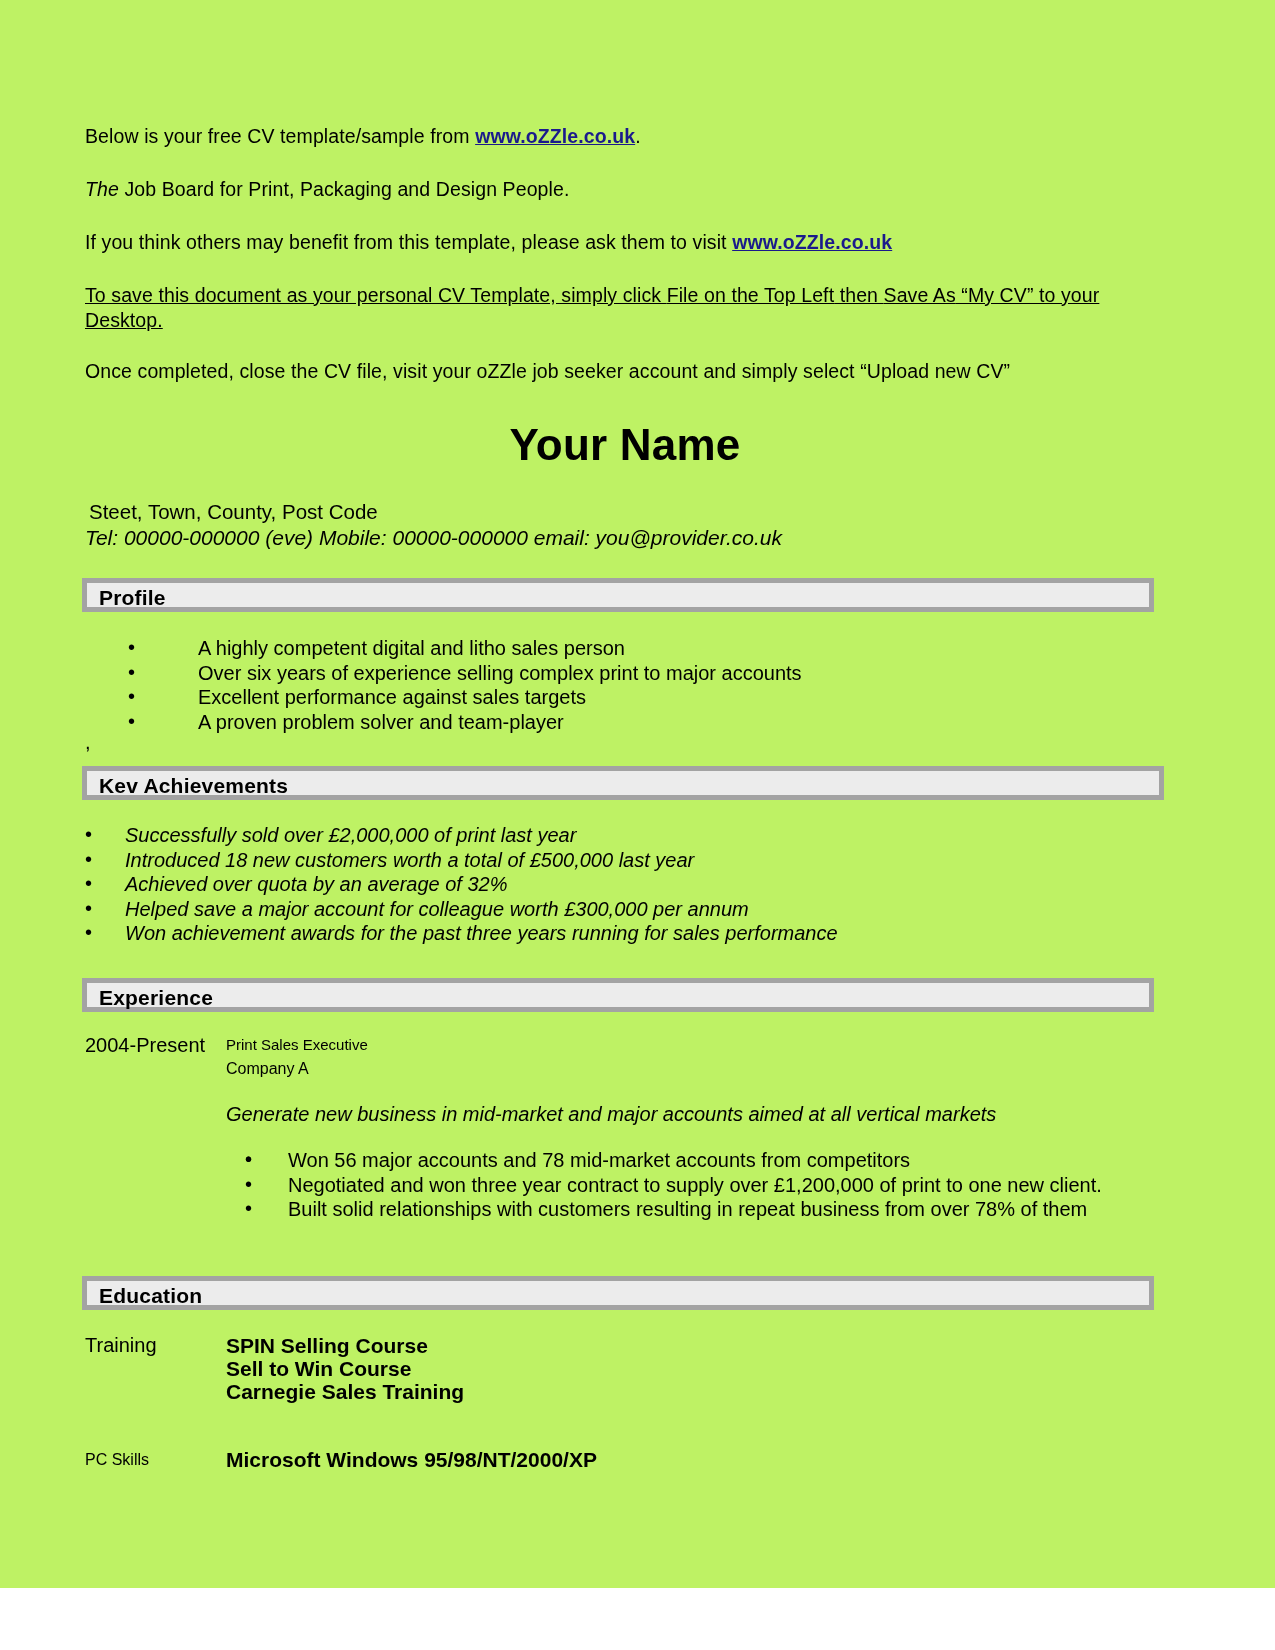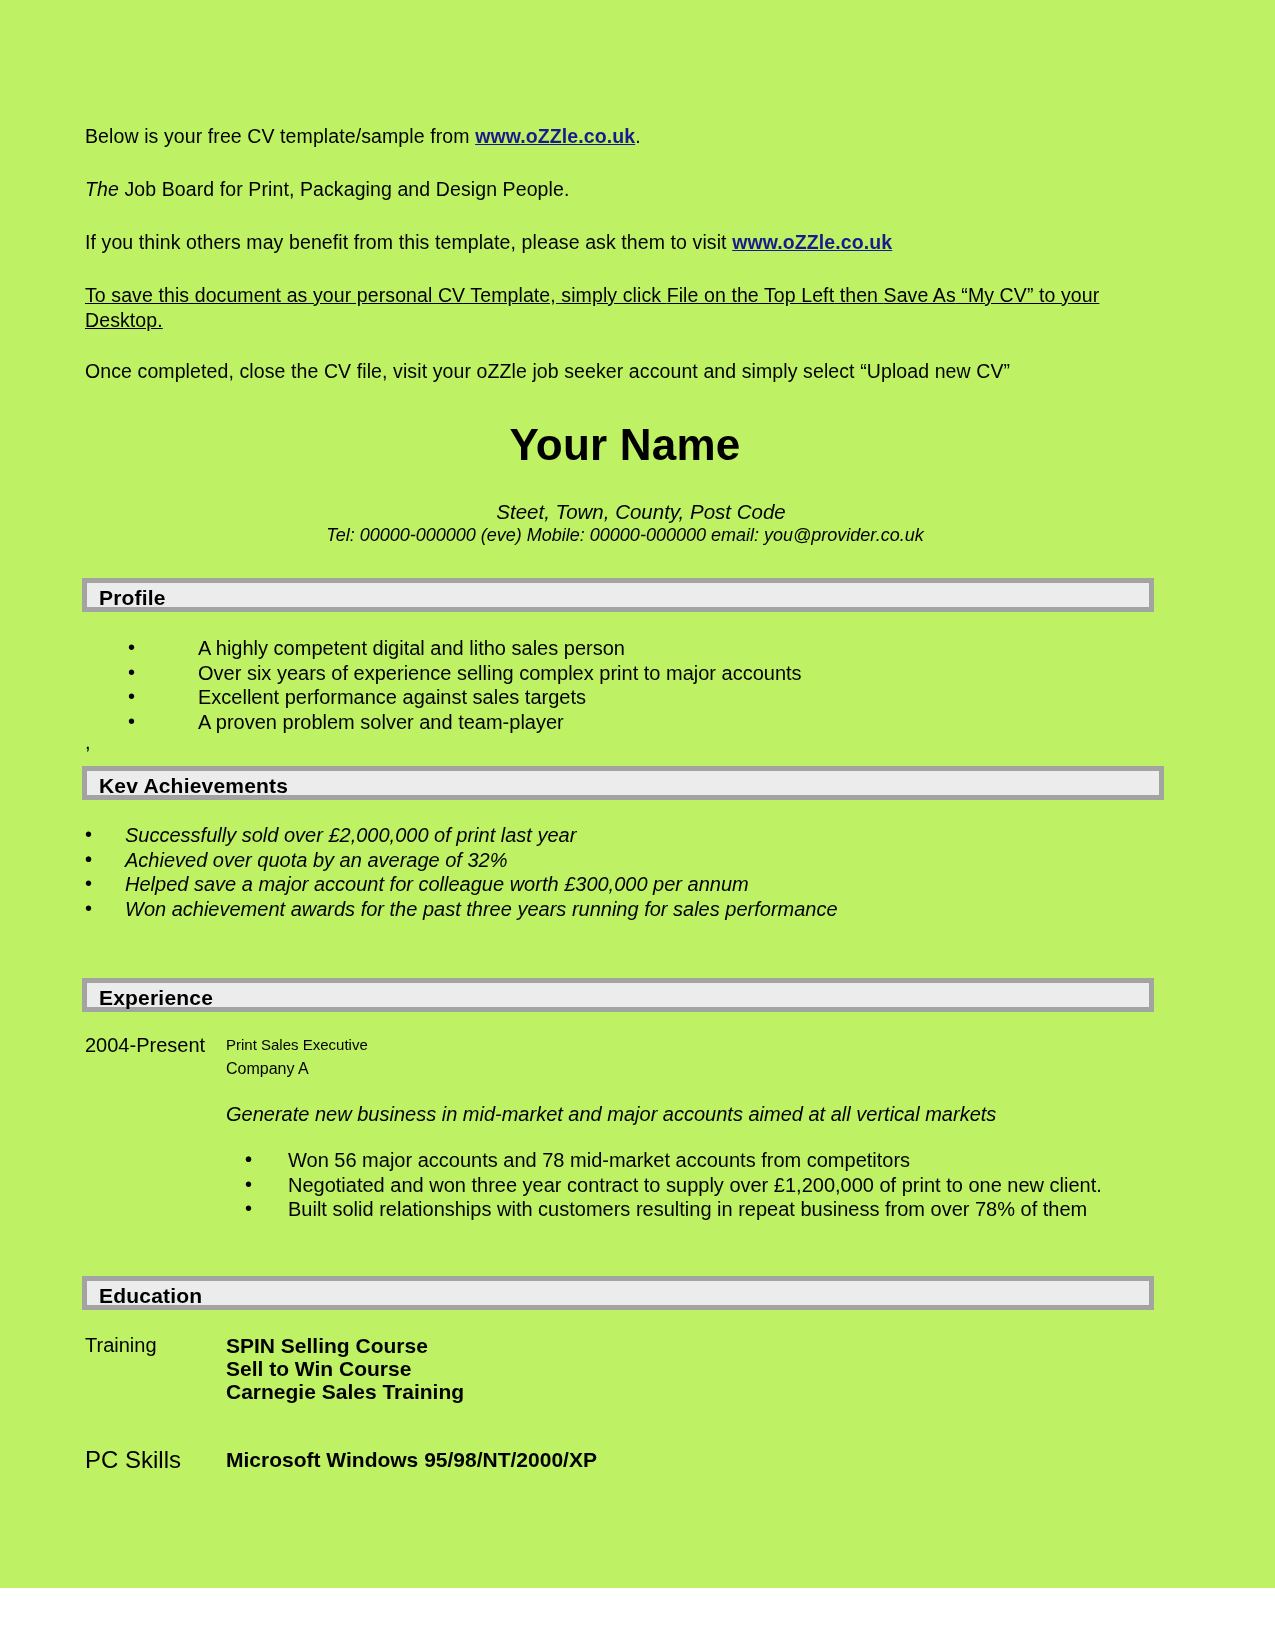--- a/index.html
+++ b/index.html
@@ -58,35 +58,33 @@
     left: 0;
     top: 420px;
     width: 1080px;
     text-align: center;
     font-size: 44px;
     font-weight: bold;
     letter-spacing: 0.2px;
   }
   .addr {
     position: absolute;
-    left: 16px;
+    left: 4px;
     top: 498px;
     width: 1080px;
-    text-align: center;
+    text-align: left;
     font-size: 20.5px;
-    font-style: italic;
     line-height: 1.33;
   }
   .contact {
     position: absolute;
     left: 0;
     top: 524px;
     width: 1080px;
-    text-align: center;
-    font-size: 18px;
+    font-size: 21px;
     font-style: italic;
     line-height: 1.33;
   }
 
   
   .secbar {
     position: absolute;
     background: #ececec;
     border: 5px solid #a3a3a3;
     box-sizing: border-box;
@@ -217,21 +215,21 @@
   .pcskills {
     position: absolute;
     left: 0;
     top: 1448px;
     width: 1080px;
   }
   .pc-label {
     position: absolute;
     left: 0;
     top: 0;
-    font-size: 24px;
+    font-size: 16px;
     line-height: 23px;
   }
   .pc-value {
     position: absolute;
     left: 141px;
     top: 0;
     font-size: 21px;
     font-weight: bold;
     line-height: 23px;
     white-space: nowrap;
@@ -271,21 +269,21 @@
     </ul>
 
     <div class="stray-comma">,</div>
 
     <div class="secbar" style="left:-3px; top:766px; width:1082px;">
       <span>Kev Achievements</span>
     </div>
 
     <ul class="blist ach-list">
       <li><span class="bdot">•</span><span class="btxt">Successfully sold over £2,000,000 of print last year</span></li>
-      <li><span class="bdot">•</span></li>
+      <li><span class="bdot">•</span><span class="btxt">Introduced 18 new customers worth a total of £500,000 last year</span></li>
       <li><span class="bdot">•</span><span class="btxt">Achieved over quota by an average of 32%</span></li>
       <li><span class="bdot">•</span><span class="btxt">Helped save a major account for colleague worth £300,000 per annum</span></li>
       <li><span class="bdot">•</span><span class="btxt">Won achievement awards for the past three years running for sales performance</span></li>
     </ul>
 
     <div class="secbar" style="left:-3px; top:978px; width:1072px;">
       <span>Experience</span>
     </div>
 
     <div class="exp-entry">

